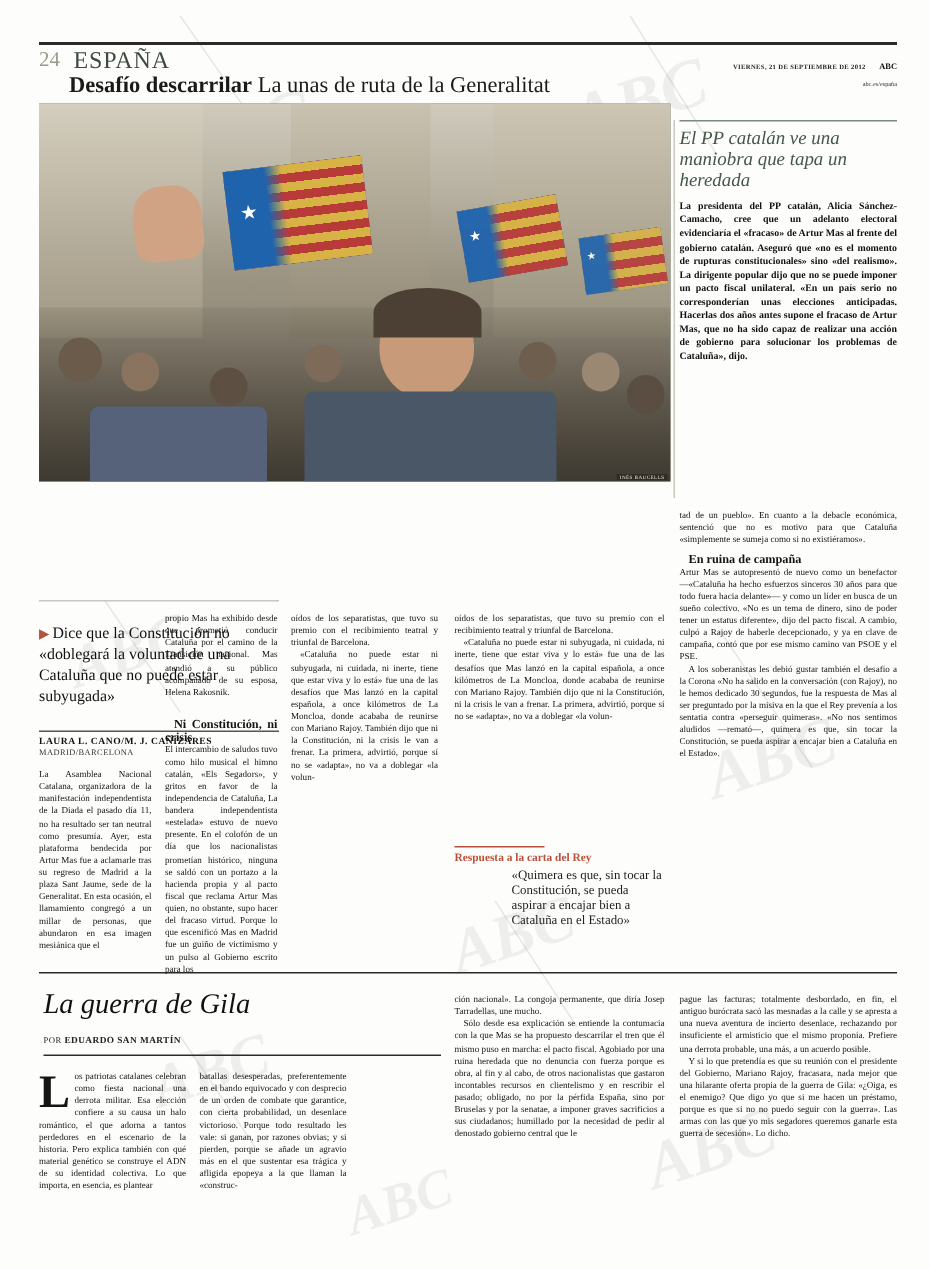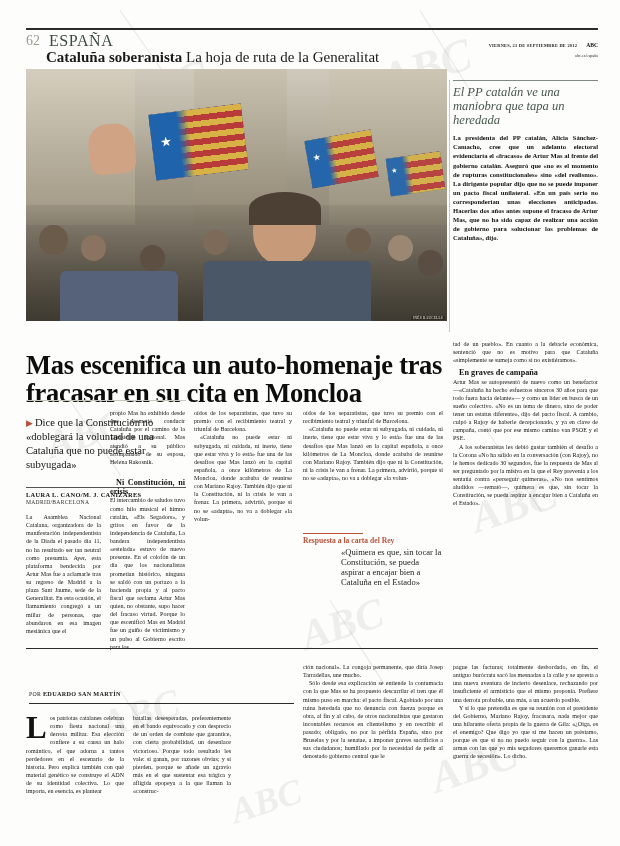--- a/index.html
+++ b/index.html
@@ -65,21 +65,21 @@
 
   
   .col{position:absolute;font-size:6.05px;line-height:1.345;text-align:justify;
        hyphens:auto;-webkit-hyphens:auto;color:#141414;}
   .col p{margin:0 0 0 0;text-indent:6px;}
   .col p.first{text-indent:0;}
   .sub{font-size:8.2px;font-weight:700;line-height:1.12;margin:0 0 2px 0;text-indent:0;}
   .sub.sp{margin-top:4px;}
 
   
-  .pq{position:absolute;left:303px;top:533px;width:140px;}
+  .pq{position:absolute;left:303px;top:564px;width:140px;}
   .pq .pq-rule{border-top:1px solid #b8513a;width:60px;margin-bottom:3px;}
   .pq .pq-k{font-size:7.6px;font-weight:700;color:#b8513a;line-height:1.15;}
   .pq .pq-t{font-size:8.6px;font-weight:400;color:#1d1d1d;line-height:1.17;margin-top:1px;margin-left:38px;}
 
   
   .sb{position:absolute;left:453px;top:80px;width:145px;}
   .sb-rule{border-top:1px solid #7d8a80;margin-bottom:4px;}
   .sb-title{font-size:12.6px;font-style:italic;font-weight:400;line-height:1.12;color:#45564a;
             font-family:"Liberation Serif",serif;}
   .sb-body{font-size:6.6px;line-height:1.38;font-weight:700;text-align:justify;margin-top:6px;color:#111;
@@ -112,25 +112,25 @@
   <div class="wm" style="left:105px;top:62px;font-size:52px;transform:rotate(-18deg);">ABC</div>
   <div class="wm" style="left:380px;top:40px;font-size:46px;transform:rotate(-18deg);">ABC</div>
   <div class="wm" style="left:45px;top:410px;font-size:40px;transform:rotate(-18deg);">ABC</div>
   <div class="wm" style="left:300px;top:600px;font-size:42px;transform:rotate(-18deg);">ABC</div>
   <div class="wm" style="left:470px;top:480px;font-size:44px;transform:rotate(-18deg);">ABC</div>
   <div class="wm" style="left:100px;top:690px;font-size:40px;transform:rotate(-18deg);">ABC</div>
   <div class="wm" style="left:430px;top:740px;font-size:44px;transform:rotate(-18deg);">ABC</div>
   <div class="wm" style="left:230px;top:780px;font-size:36px;transform:rotate(-18deg);">ABC</div>
 
   <div class="rule-top"></div>
-  <div class="folio">62</div>
+  <div class="folio">24</div>
   <div class="section">ESPAÑA</div>
   <div class="kicker">
-    <b>Cataluña soberanista</b>
-    <span>La hoja de ruta de la Generalitat</span>
+    <b>Desafío descarrilar</b>
+    <span>La unas de ruta de la Generalitat</span>
   </div>
   <div class="dateline">
     <div>
       <span class="d1">VIERNES, 21 DE SEPTIEMBRE DE 2012</span>
       <span class="abc">ABC</span>
     </div>
     <div class="d2">abc.es/españa</div>
   </div>
 
   <div class="photo">
@@ -165,21 +165,20 @@
     <div class="hand" style="left:15%;top:22%;width:11%;height:20%;transform:rotate(-6deg);"></div>
     <div class="face" style="left:54%;top:52%;width:15%;height:26%;"></div>
     <div class="blob" style="left:53%;top:49%;width:17%;height:13%;background:#4c4034;border-radius:50% 50% 0 0;"></div>
     <div class="suit" style="left:42%;top:76%;width:40%;height:24%;"></div>
     <div class="suit" style="left:8%;top:80%;width:28%;height:20%;background:#55627a;"></div>
 
     <div class="credit">INÉS BAUCELLS</div>
   </div>
 
 
-  <div class="headline">Mas escenifica un auto-homenaje tras fracasar en su cita en Moncloa</div>
 
   <div class="hl-rule"></div>
   <div class="bullet">
     <span class="tri">▶</span><span>Dice que la Constitución no «doblegará la voluntad de una Cataluña que no puede estar subyugada»</span>
   </div>
 
   <div class="byline">
     <div class="b-rule"></div>
     <div class="b1">LAURA L. CANO/M. J. CAÑIZARES</div>
     <div class="b2">MADRID/BARCELONA</div>
@@ -208,33 +207,34 @@
   </div>
 
   <div class="pq">
     <div class="pq-rule"></div>
     <div class="pq-k">Respuesta a la carta del Rey</div>
     <div class="pq-t">«Quimera es que, sin tocar la Constitución, se pueda aspirar a encajar bien a Cataluña en el Estado»</div>
   </div>
 
   <div class="col" style="left:453px;top:340px;width:145px;">
     <p class="first">tad de un pueblo». En cuanto a la debacle económica, sentenció que no es motivo para que Cataluña «simplemente se sumeja como si no existiéramos».</p>
-    <p class="sub sp">En graves de campaña</p>
+    <p class="sub sp">En ruina de campaña</p>
     <p class="first">Artur Mas se autopresentó de nuevo como un benefactor —«Cataluña ha hecho esfuerzos sinceros 30 años para que todo fuera hacia delante»— y como un líder en busca de un sueño colectivo. «No es un tema de dinero, sino de poder tener un estatus diferente», dijo del pacto fiscal. A cambio, culpó a Rajoy de haberle decepcionado, y ya en clave de campaña, contó que por ese mismo camino van PSOE y el PSE.</p>
     <p>A los soberanistas les debió gustar también el desafío a la Corona «No ha salido en la conversación (con Rajoy), no le hemos dedicado 30 segundos, fue la respuesta de Mas al ser preguntado por la misiva en la que el Rey prevenía a los sentatia contra «perseguir quimeras». «No nos sentimos aludidos —remató—, quimera es que, sin tocar la Constitución, se pueda aspirar a encajar bien a Cataluña en el Estado».</p>
   </div>
 
   <div class="sb-vline"></div>
   <div class="sb">
     <div class="sb-rule"></div>
     <div class="sb-title">El PP catalán ve una maniobra que tapa un heredada</div>
     <div class="sb-body">La presidenta del PP catalán, Alicia Sánchez-Camacho, cree que un adelanto electoral evidenciaría el «fracaso» de Artur Mas al frente del gobierno catalán. Aseguró que «no es el momento de rupturas constitucionales» sino «del realismo». La dirigente popular dijo que no se puede imponer un pacto fiscal unilateral. «En un país serio no corresponderían unas elecciones anticipadas. Hacerlas dos años antes supone el fracaso de Artur Mas, que no ha sido capaz de realizar una acción de gobierno para solucionar los problemas de Cataluña», dijo.</div>
   </div>
 
   <div class="sep"></div>
+  <div class="op-title">La guerra de Gila</div>
   <div class="op-by">
     <span>POR</span>
     <b>EDUARDO SAN MARTÍN</b>
   </div>
   <div class="op-rule"></div>
 
   <div class="col" style="left:26px;top:714px;width:98px;">
     <span class="dropcap">L</span>
     <p class="first">os patriotas catalanes celebran como fiesta nacional una derrota militar. Esa elección confiere a su causa un halo romántico, el que adorna a tantos perdedores en el escenario de la historia. Pero explica también con qué material genético se construye el ADN de su identidad colectiva. Lo que importa, en esencia, es plantear</p>
   </div>

